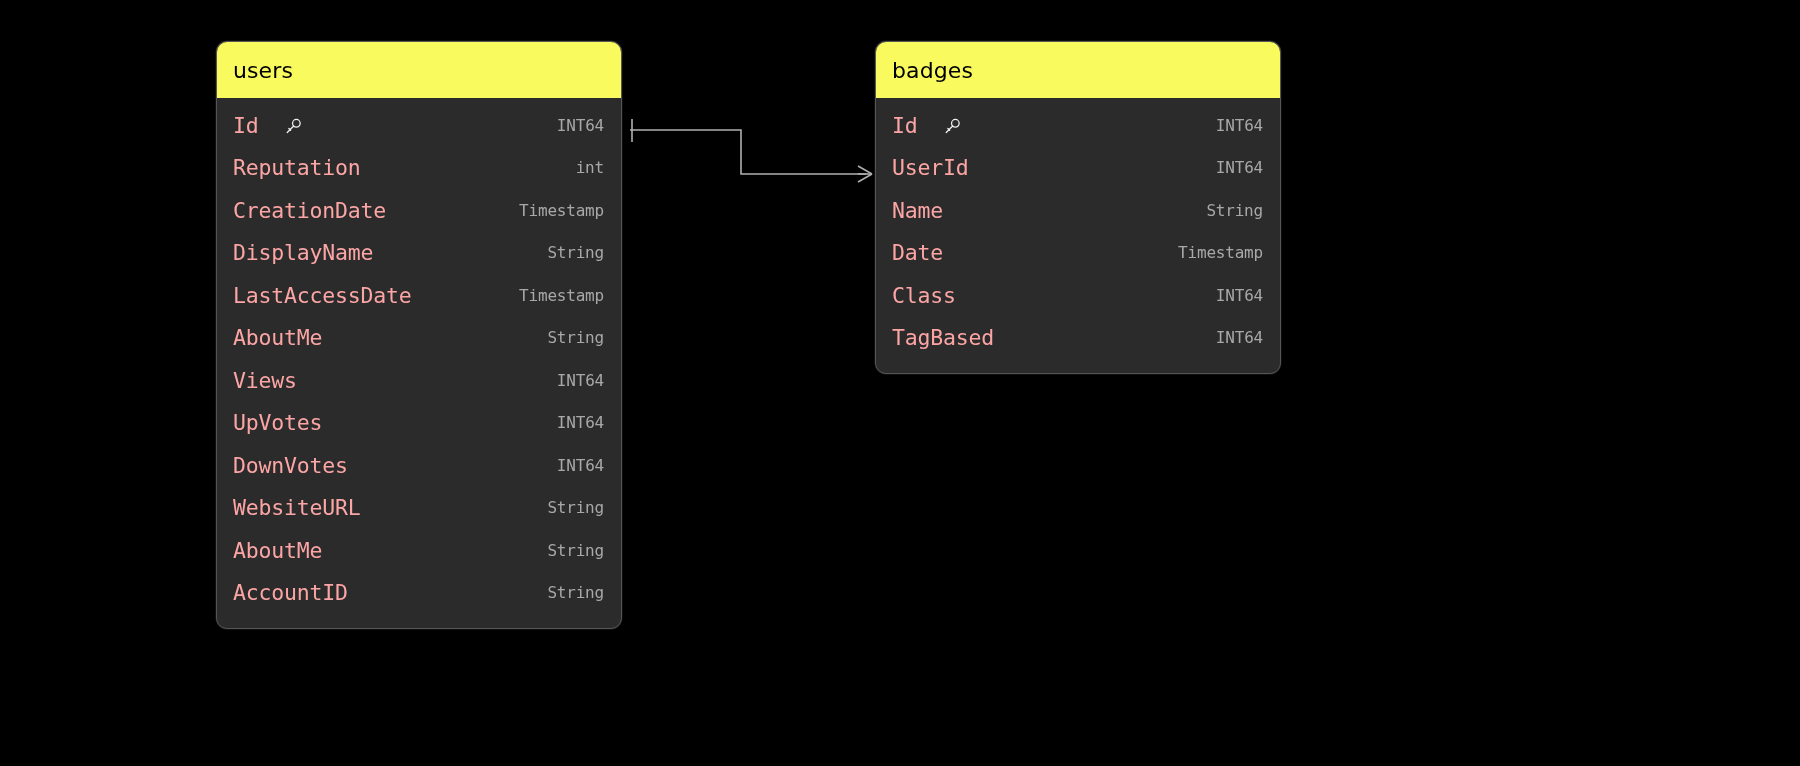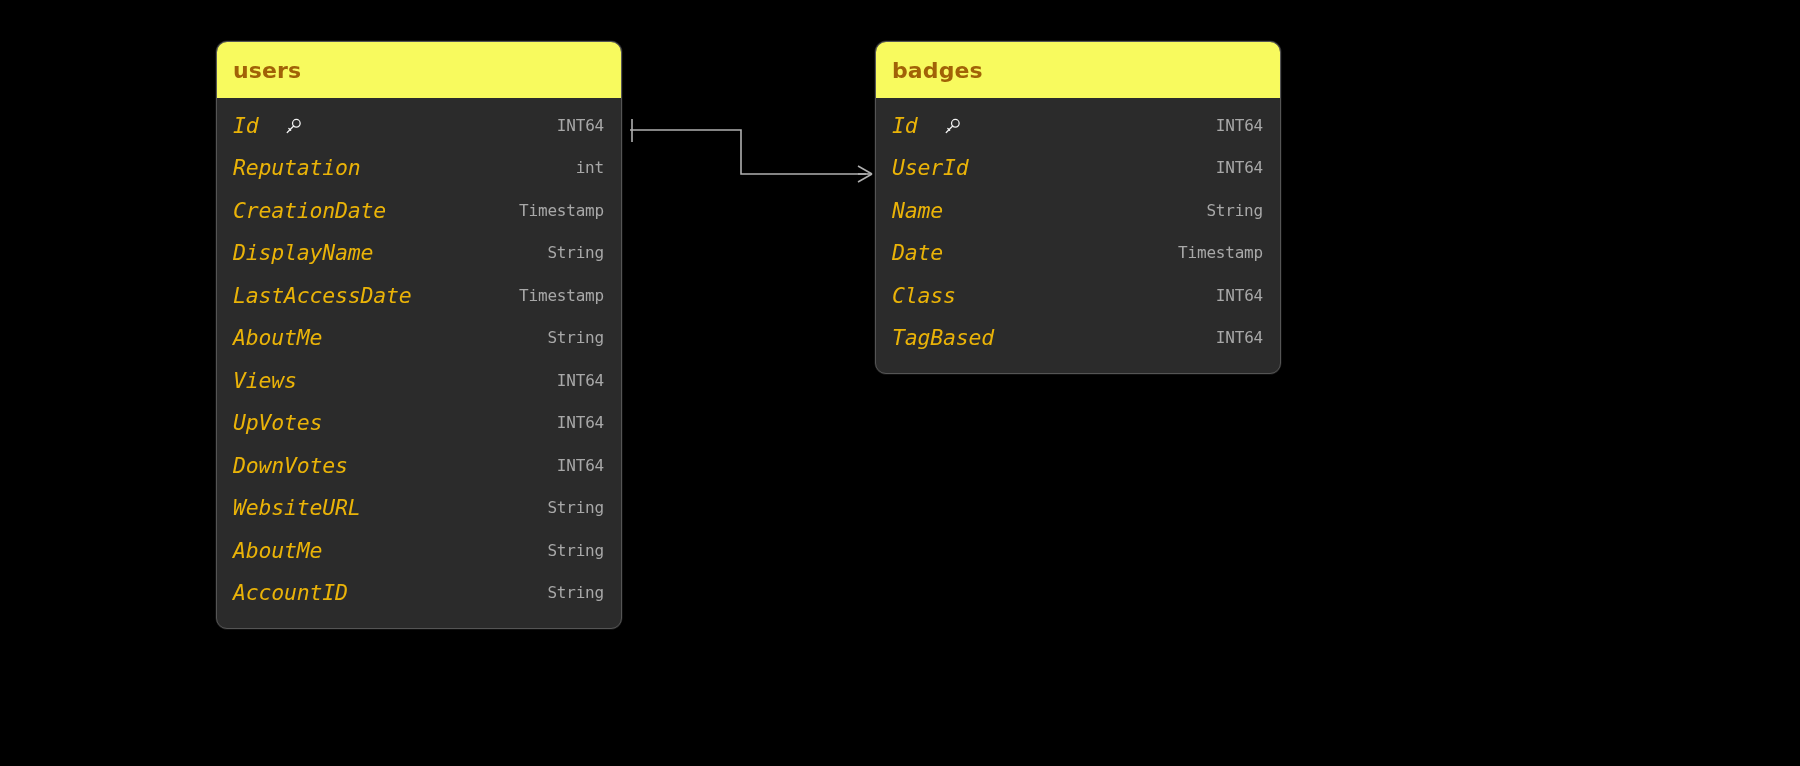--- a/index.html
+++ b/index.html
@@ -28,23 +28,23 @@
     position: absolute;
     border-radius: 11px;
     background: #2b2b2b;
     border: 1.5px solid #555555;
     overflow: hidden;
     box-shadow: 0 0 0 0.5px rgba(120,120,120,0.25);
   }
 
   .entity-header {
     background: #f8fa5e;
-    color: #a16207;
+    color: #000000;
     font-family: "DejaVu Sans", "Liberation Sans", sans-serif;
-    font-weight: bold;
+    font-weight: normal;
     font-size: 22px;
     letter-spacing: 0.1px;
     padding: 17px 0 16px 16px;
     line-height: 1.05;
     user-select: none;
   }
 
   .entity-body {
     padding: 6px 0 14px 0;
   }
@@ -54,25 +54,24 @@
     align-items: center;
     justify-content: space-between;
     padding: 0 17px 0 16px;
     height: 42.5px;
   }
 
   .field-name {
     display: flex;
     align-items: center;
     gap: 25px;
-    color: #eab308;
+    color: #fca5a5;
     font-size: 21.5px;
     white-space: nowrap;
     letter-spacing: -0.2px;
-    font-style: italic;
   }
 
   .field-type {
     color: #a8a8a8;
     font-size: 16px;
     white-space: nowrap;
     letter-spacing: -0.2px;
   }
 
   .key-icon {

